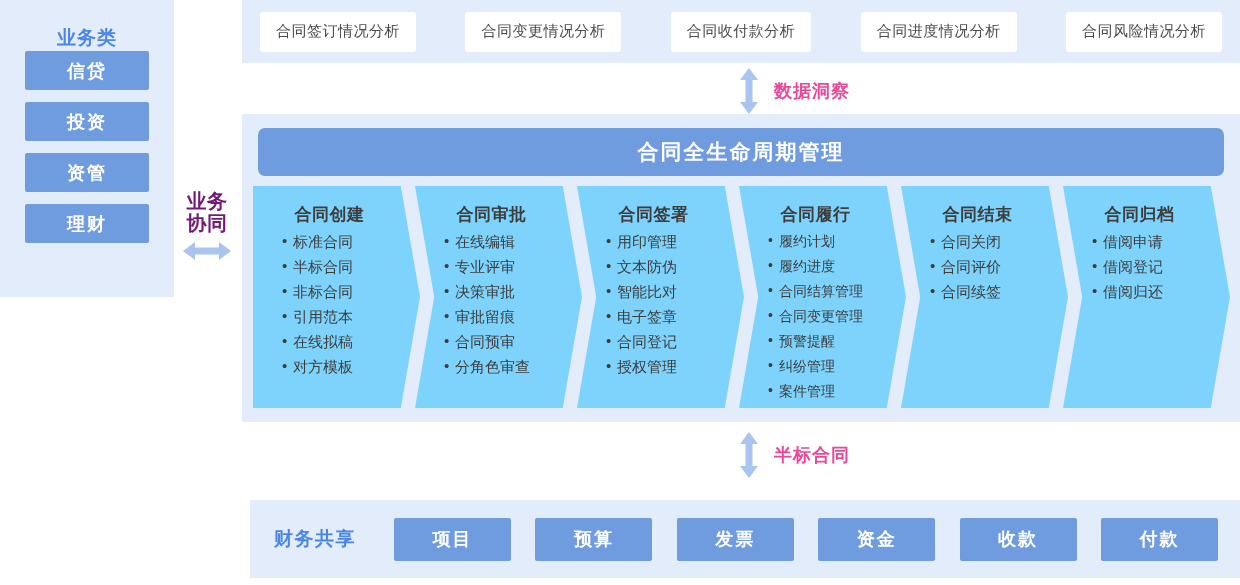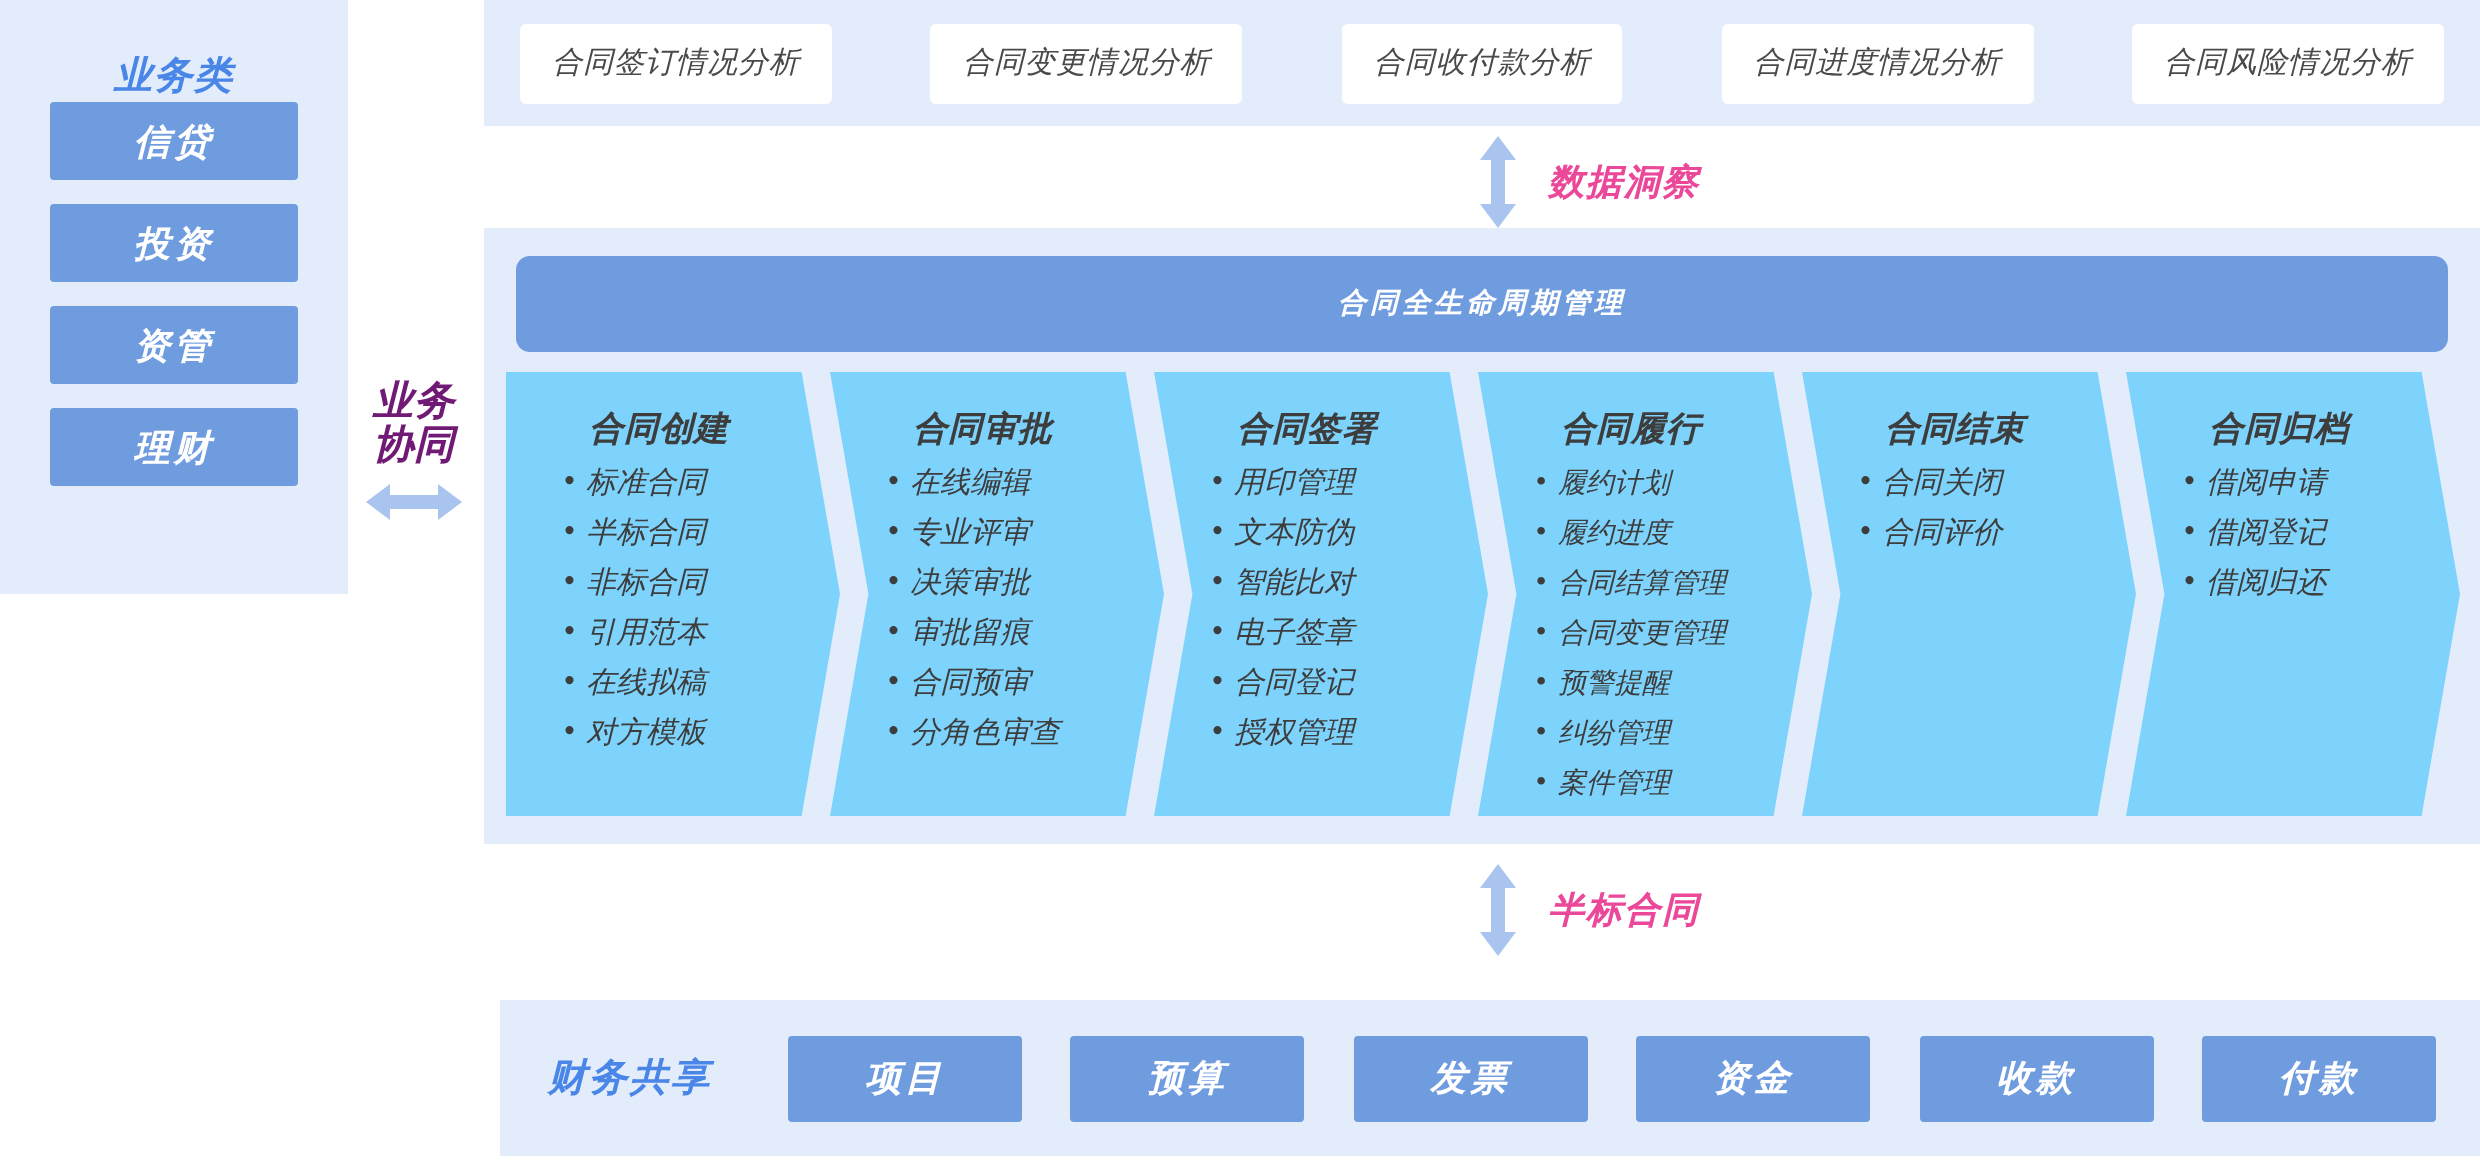--- a/index.html
+++ b/index.html
@@ -2,21 +2,21 @@
 <html><head>
 <meta charset="utf-8">
 <style>
   * { box-sizing: border-box; margin: 0; padding: 0; }
   html, body {
     width: 1240px; height: 585px;
     background: #ffffff;
     font-family: "Liberation Sans", "DejaVu Sans", sans-serif;
     overflow: hidden;
   }
-  .page { position: relative; width: 1240px; height: 585px; font-style: italic; }
+  .page { position: relative; width: 1240px; height: 585px; }
 
   
   .side-panel {
     position: absolute;
     left: 0;
     width: 174px;
     background: #e3ecfb;
   }
   .side-panel.biz   { top: 0;   height: 297px; }
   .side-panel.nonbiz{ top: 322px; height: 263px; }
@@ -115,21 +115,21 @@
     width: 998px; height: 308px;
     background: #e3ecfb;
   }
   .main-header {
     position: absolute;
     left: 16px; top: 14px;
     width: 966px; height: 48px;
     background: #6f9bdf;
     border-radius: 7px;
     color: #ffffff;
-    font-size: 14px;
+    font-size: 21px;
     font-weight: bold;
     letter-spacing: 2px;
     display: flex;
     align-items: center;
     justify-content: center;
   }
 
   .stages {
     position: absolute;
     left: 11px; top: 72px;
@@ -299,20 +299,21 @@
           <li>纠纷管理</li>
           <li>案件管理</li>
         </ul>
       </div>
 
       <div class="stage">
         <div class="stage-title">合同结束</div>
         <ul class="stage-list">
           <li>合同关闭</li>
           <li>合同评价</li>
+          <li>合同续签</li>
         </ul>
       </div>
 
       <div class="stage">
         <div class="stage-title">合同归档</div>
         <ul class="stage-list">
           <li>借阅申请</li>
           <li>借阅登记</li>
           <li>借阅归还</li>
         </ul>

